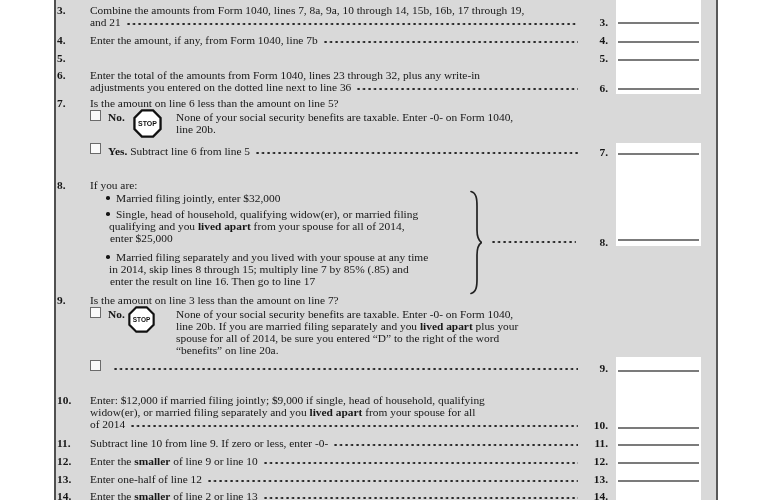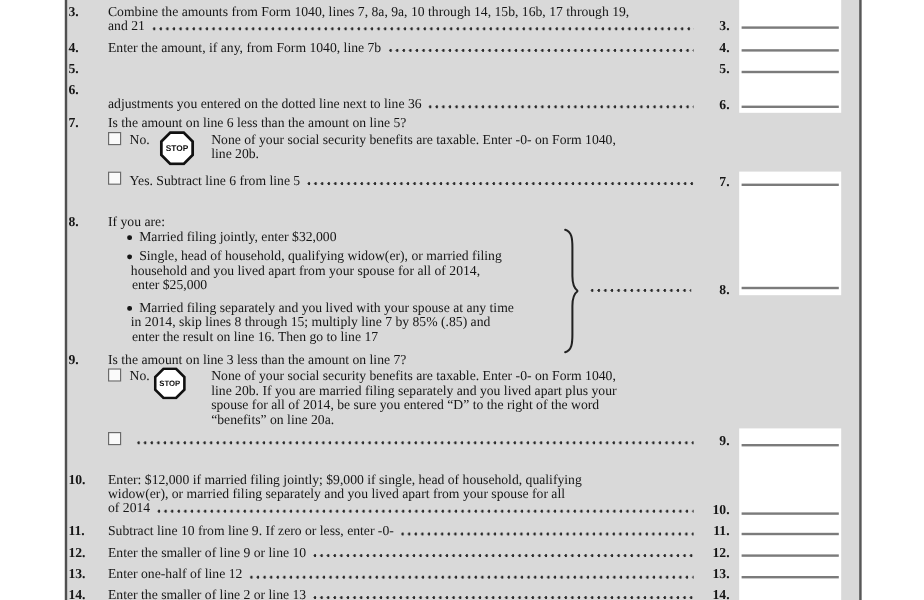--- a/index.html
+++ b/index.html
@@ -8,21 +8,21 @@
     position:relative; width:770px; height:500px; background:#ffffff; overflow:hidden;
     font-family:"Liberation Serif","DejaVu Serif",serif;
     font-size:11.4px; line-height:12px; color:#161616;
   }
   .sheet {
     position:absolute; left:54px; top:0; width:664px; height:500px;
     background:#d9d9d9; border-left:2px solid #505050; border-right:2px solid #585858;
   }
   .box { position:absolute; left:616px; width:85px; background:#ffffff; }
   .tl  { position:absolute; white-space:nowrap; }
-  .b   { font-weight:400; }
+  .b   { font-weight:700; }
   .num { font-weight:700; }
   .ref { position:absolute; left:582px; width:26px; text-align:right; font-weight:700; white-space:nowrap; }
   .lrow { position:absolute; display:flex; align-items:flex-end; height:12px; }
   .lrow .txt { white-space:nowrap; }
   .dots {
     flex:1 1 auto; height:4px; margin:0 2px 2px 6px;
     background-image:radial-gradient(circle at 1.5px 2px,#2a2a2a 1.05px,transparent 1.3px);
     background-repeat:repeat-x; background-size:5.5px 4px;
   }
   .dots-abs {
@@ -69,20 +69,21 @@
   <div class="lrow" style="left:90px;top:34px;width:490px">
     <span class="txt">Enter the amount, if any, from Form 1040, line 7b</span>
     <span class="dots"></span>
   </div>
   <div class="ref" style="top:34px">4.</div>
 
   <div class="tl num" style="left:57px;top:52px">5.</div>
   <div class="ref" style="top:52px">5.</div>
 
   <div class="tl num" style="left:57px;top:69px">6.</div>
+  <div class="tl" style="left:90px;top:69px">Enter the total of the amounts from Form 1040, lines 23 through 32, plus any write-in</div>
   <div class="lrow" style="left:90px;top:81px;width:490px">
     <span class="txt">adjustments you entered on the dotted line next to line 36</span>
     <span class="dots"></span>
   </div>
   <div class="ref" style="top:82px">6.</div>
 
   <div class="tl num" style="left:57px;top:97px">7.</div>
   <div class="tl" style="left:90px;top:97px">Is the amount on line 6 less than the amount on line 5?</div>
   <div class="cb" style="left:90px;top:110px"></div>
   <div class="tl b" style="left:108px;top:111px">No.</div>
@@ -98,21 +99,21 @@
     <span class="dots"></span>
   </div>
   <div class="ref" style="top:146px">7.</div>
 
   <div class="tl num" style="left:57px;top:179px">8.</div>
   <div class="tl" style="left:90px;top:179px">If you are:</div>
   <div class="bullet" style="left:106px;top:196px"></div>
   <div class="tl" style="left:116px;top:192px">Married filing jointly, enter $32,000</div>
   <div class="bullet" style="left:106px;top:212px"></div>
   <div class="tl" style="left:116px;top:208px">Single, head of household, qualifying widow(er), or married filing</div>
-  <div class="tl" style="left:109px;top:220px"><span>household and you </span><span class="b">lived apart</span><span> from your spouse for all of 2014,</span></div>
+  <div class="tl" style="left:109px;top:220px"><span>qualifying and you </span><span class="b">lived apart</span><span> from your spouse for all of 2014,</span></div>
   <div class="tl" style="left:110px;top:232px">enter $25,000</div>
   <div class="bullet" style="left:106px;top:255px"></div>
   <div class="tl" style="left:116px;top:251px">Married filing separately and you lived with your spouse at any time</div>
   <div class="tl" style="left:109px;top:263px">in 2014, skip lines 8 through 15; multiply line 7 by 85% (.85) and</div>
   <div class="tl" style="left:110px;top:275px">enter the result on line 16. Then go to line 17</div>
   <svg class="svgabs" style="left:470px;top:190px" width="12" height="105" viewBox="0 0 12 105">
     <path d="M1,1.5 C6.5,3 7,9 7,16 L7,40 C7,47 8.5,50.5 11.5,52.5 C8.5,54.5 7,58 7,65 L7,89 C7,96 6.5,102 1,103.5" fill="none" stroke="#222222" stroke-width="1.7" stroke-linecap="round"></path>
   </svg>
   <div class="dots-abs" style="left:492px;top:240px;width:84px"></div>
   <div class="ref" style="top:236px">8.</div>

